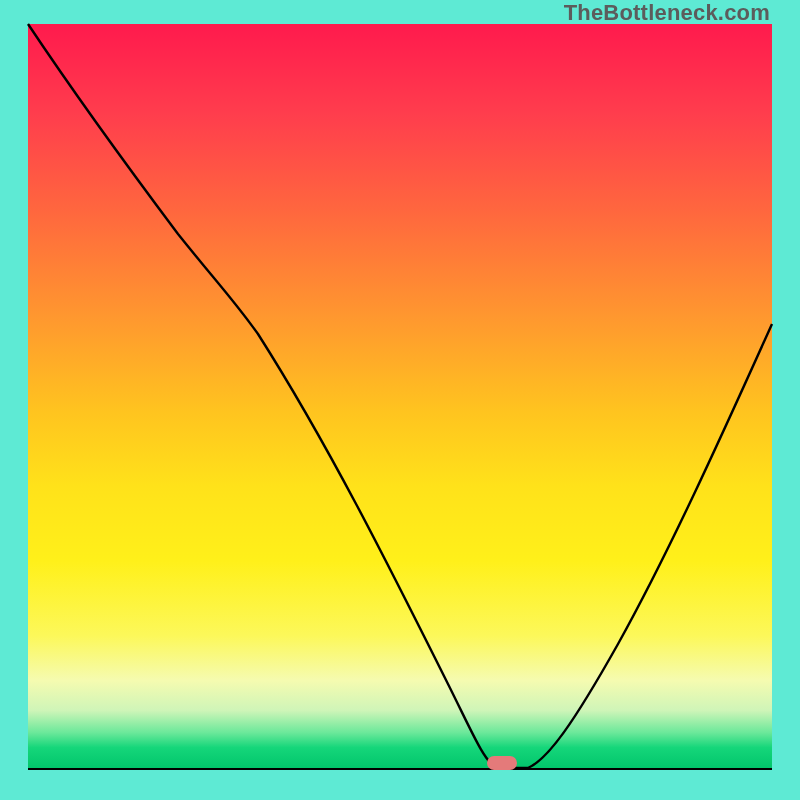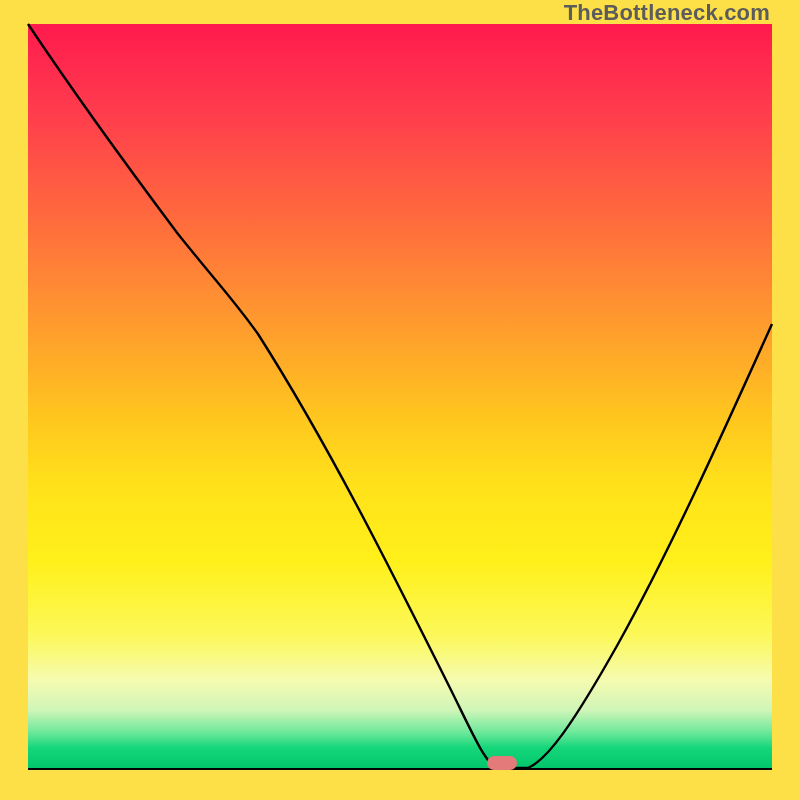--- a/index.html
+++ b/index.html
@@ -1,16 +1,16 @@
 <!DOCTYPE html>
 <html><head>
 <meta charset="utf-8">
 <style>
   html,body{margin:0;padding:0;width:800px;height:800px;background:#000;overflow:hidden}
-  .frame{position:absolute;left:0;top:0;width:800px;height:800px;background:#fde047}
+  .frame{position:absolute;left:0;top:0;width:800px;height:800px;background:#5eead4}
   .plot{position:absolute;left:28px;top:24px;width:744px;height:746px;
         background:linear-gradient(to bottom,
           #ff1a4d 0%,
           #ff3d4d 12%,
           #ff6a3d 26%,
           #ff9a2e 40%,
           #ffc41f 52%,
           #ffe21a 62%,
           #fff01a 72%,
           #fcf85a 82%,

